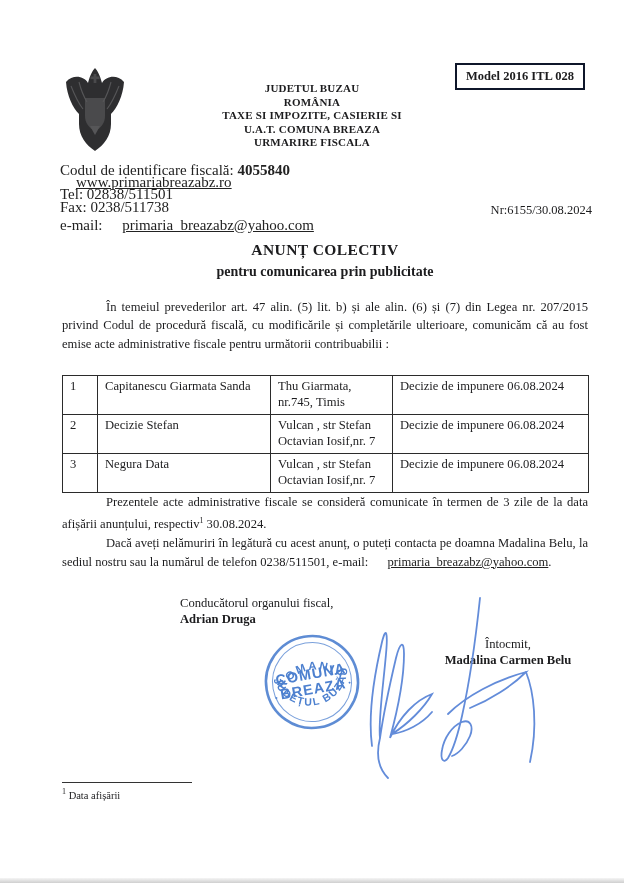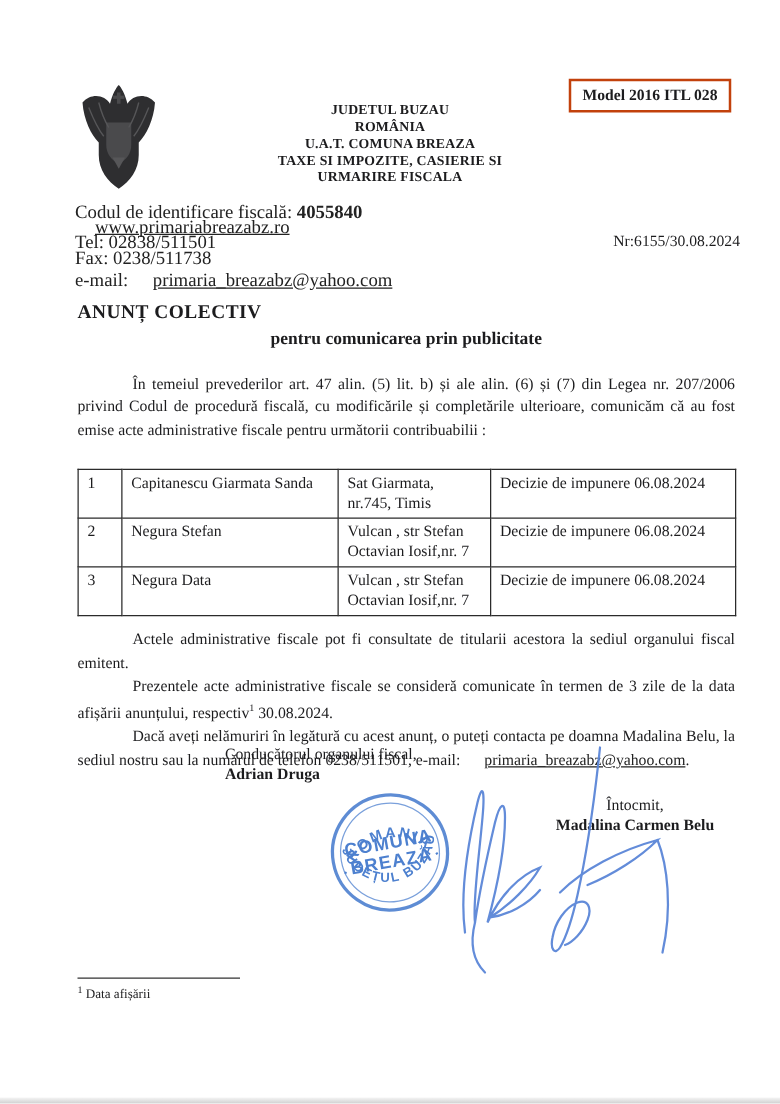--- a/index.html
+++ b/index.html
@@ -5,33 +5,33 @@
   * { margin:0; padding:0; box-sizing:border-box; }
   html,body { background:#ffffff; }
   body { font-family:"Liberation Serif","DejaVu Serif",serif; color:#1c1c1e; }
   .page { position:relative; width:624px; height:883px; background:#fff; overflow:hidden; }
 
   
   .coa { position:absolute; left:57px; top:66px; width:76px; height:88px; }
   .hdr-center { position:absolute; left:152px; top:82px; width:320px; text-align:center;
                 font-weight:bold; font-size:11px; line-height:13.6px; letter-spacing:.2px; }
   .model-box { position:absolute; left:455px; top:63px; width:130px; height:27px;
-               border:2px solid #c2410c; display:flex; align-items:center; justify-content:center;
+               border:2px solid #0f172a; display:flex; align-items:center; justify-content:center;
                font-weight:bold; font-size:12.5px; }
 
   .contact { position:absolute; left:60px; top:164px; font-size:15px; line-height:12.2px; color:#222; }
   .contact .cif b { font-weight:bold; }
   .contact a, .u { color:#222; text-decoration:underline;margin-left:16px; }
   .contact .email-line { margin-top:6px; }
 
-  .doc-nr { position:absolute; right:32px; top:186px; font-size:12.5px;padding-left:23px; }
+  .doc-nr { position:absolute; right:32px; top:203px; font-size:12.5px;padding-left:23px; }
 
   
   .docbody { position:absolute; left:62px; top:241px; width:526px; font-size:12.6px; line-height:18.8px; }
-  .title    { font-weight:bold; font-size:15.5px; letter-spacing:.4px; }
+  .title    { text-align:center; font-weight:bold; font-size:15.5px; letter-spacing:.4px; }
   .subtitle { text-align:center; font-weight:bold; font-size:14px; margin-top:3px; margin-bottom:16px; }
   .para { text-align:justify; text-indent:44px; }
 
   table.acts { border-collapse:collapse; width:526px; margin-top:21px; table-layout:fixed; }
   table.acts td { border:1.4px solid #2b2b2b; vertical-align:top; padding:2px 7px 3px 7px;
                   font-size:12.6px; line-height:16.5px; }
   td.c-nr { width:35px; } td.c-name { width:173px; } td.c-addr { width:122px; } td.c-act { width:196px; }
 
   .after-table { margin-top:9px; }
 
@@ -63,22 +63,22 @@
     <path fill="#4a4a4c" d="M28,32 h20 v18 c0,7 -4,12 -10,15 c-6,-3 -10,-8 -10,-15 Z"></path>
     <rect x="36.6" y="8" width="2.8" height="9" fill="#4a4a4c"></rect>
     <rect x="33.5" y="10.5" width="9" height="2.6" fill="#4a4a4c"></rect>
     <path stroke="#565658" stroke-width="1.1" fill="none" d="M14,20 C18,30 22,38 26,43 M62,20 C58,30 54,38 50,43 M22,16 C24,24 27,31 30,36 M54,16 C52,24 49,31 46,36"></path>
     <path fill="#565658" d="M33,60 h10 l-5,9 Z"></path>
   </svg>
 
   <div class="hdr-center">
     <div>JUDETUL BUZAU</div>
     <div>ROMÂNIA</div>
+    <div>TAXE SI IMPOZITE, CASIERIE SI</div>
     <div>U.A.T. COMUNA BREAZA</div>
-    <div>TAXE SI IMPOZITE, CASIERIE SI</div>
     <div>URMARIRE FISCALA</div>
   </div>
 
   <div class="model-box">
     <span>Model 2016 ITL 028</span>
   </div>
 
   <div class="contact">
     <div class="cif"><span>Codul de identificare fiscală: </span><b>4055840</b></div>
     <div><a href="#">www.primariabreazabz.ro</a></div>
@@ -86,46 +86,45 @@
     <div>Fax: 0238/511738</div>
     <div class="email-line"><span>e-mail: </span><a href="#" class="u">primaria_breazabz@yahoo.com</a></div>
   </div>
 
   <div class="doc-nr">Nr:6155/30.08.2024</div>
 
   <div class="docbody">
     <div class="title">ANUNȚ COLECTIV</div>
     <div class="subtitle">pentru comunicarea prin publicitate</div>
 
-    <p class="para">În temeiul prevederilor art. 47 alin. (5) lit. b) și ale alin. (6) și (7) din Legea nr. 207/2006 privind Codul de procedură fiscală, cu modificările și completările ulterioare, comunicăm că au fost emise acte administrative fiscale pentru următorii contribuabilii :</p>
+    <p class="para">În temeiul prevederilor art. 47 alin. (5) lit. b) și ale alin. (6) și (7) din Legea nr. 207/2015 privind Codul de procedură fiscală, cu modificările și completările ulterioare, comunicăm că au fost emise acte administrative fiscale pentru următorii contribuabilii :</p>
 
     <table class="acts">
       <tbody>
         <tr>
           <td class="c-nr">1</td>
           <td class="c-name">Capitanescu Giarmata Sanda</td>
-          <td class="c-addr">Sat Giarmata, nr.745, Timis</td>
+          <td class="c-addr">Thu Giarmata, nr.745, Timis</td>
           <td class="c-act">Decizie de impunere 06.08.2024</td>
         </tr>
         <tr>
           <td class="c-nr">2</td>
-          <td class="c-name">Negura Stefan</td>
+          <td class="c-name">Decizie Stefan</td>
           <td class="c-addr">Vulcan , str Stefan Octavian Iosif,nr. 7</td>
           <td class="c-act">Decizie de impunere 06.08.2024</td>
         </tr>
         <tr>
           <td class="c-nr">3</td>
           <td class="c-name">Negura Data</td>
           <td class="c-addr">Vulcan , str Stefan Octavian Iosif,nr. 7</td>
           <td class="c-act">Decizie de impunere 06.08.2024</td>
         </tr>
       </tbody>
     </table>
 
-    <p class="para after-table">Actele administrative fiscale pot fi consultate de titularii acestora la sediul organului fiscal emitent.</p>
     <p class="para"><span>Prezentele acte administrative fiscale se consideră comunicate în termen de 3 zile de la data afișării anunțului, respectiv</span><sup>1</sup><span> 30.08.2024.</span></p>
     <p class="para"><span>Dacă aveți nelămuriri în legătură cu acest anunț, o puteți contacta pe doamna Madalina Belu, la sediul nostru sau la numărul de telefon 0238/511501, e-mail: </span><a href="#" class="u">primaria_breazabz@yahoo.com</a><span>.</span></p>
   </div>
 
   <div class="sig-left">
     <div>Conducătorul organului fiscal,</div>
     <div class="name">Adrian Druga</div>
   </div>
   <div class="sig-right">
     <div>Întocmit,</div>

